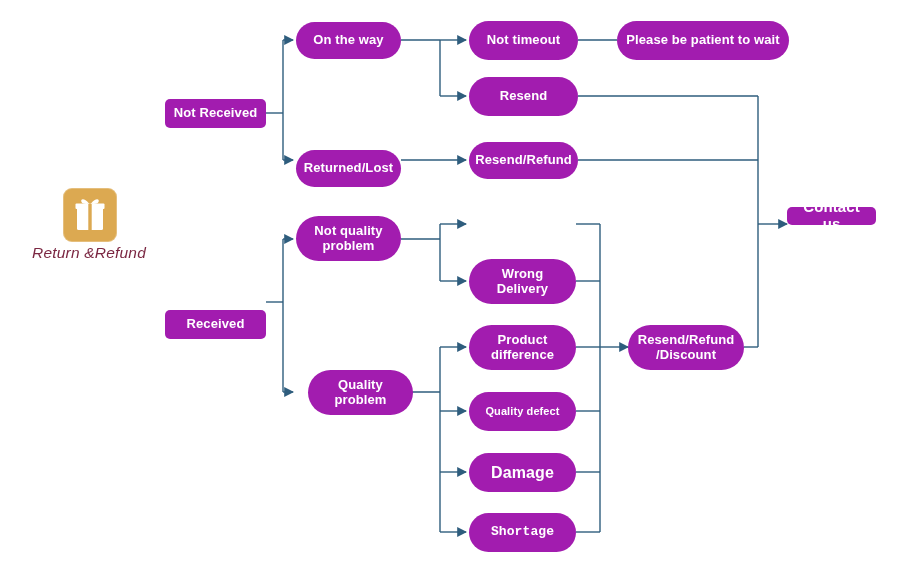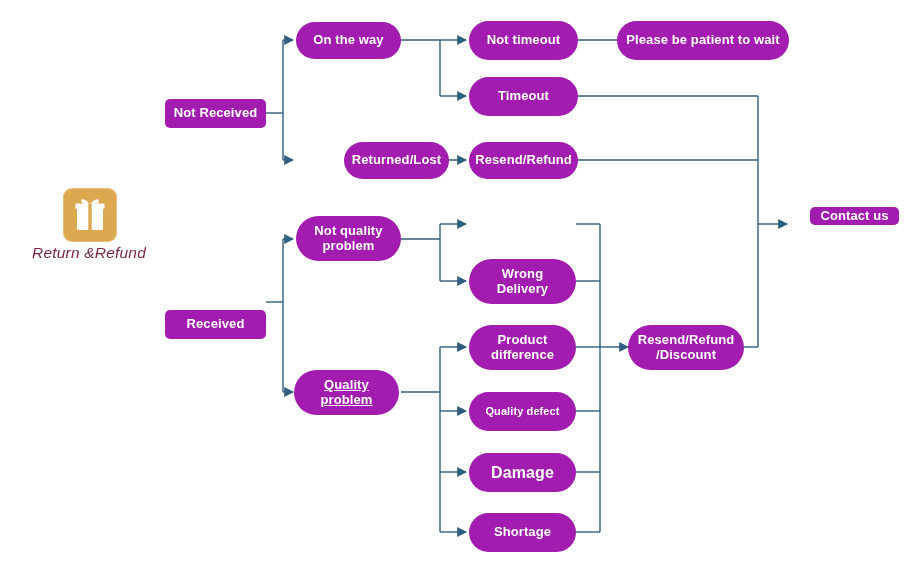--- a/index.html
+++ b/index.html
@@ -168,46 +168,46 @@
   </div>
 
   <div class="node rect" style="left:165px; top:288px; width:101px; height:29px; font-size:13px;margin-top:22px;">
     <span class="lbl">Received</span>
   </div>
 
   <div class="node pill" style="left:296px; top:22px; width:105px; height:37px; font-size:13px;">
     <span class="lbl">On the way</span>
   </div>
 
-  <div class="node pill" style="left:296px; top:142px; width:105px; height:37px; font-size:13px;margin-left:48px;">
+  <div class="node pill" style="left:296px; top:150px; width:105px; height:37px; font-size:13px;">
     <span class="lbl">Returned/Lost</span>
   </div>
 
   <div class="node pill" style="left:469px; top:21px; width:109px; height:39px; font-size:13px;text-align:center;">
     <span class="lbl">Not timeout</span>
   </div>
 
   <div class="node pill" style="left:469px; top:77px; width:109px; height:39px; font-size:13px;">
-    <span class="lbl">Timeout</span>
+    <span class="lbl">Resend</span>
   </div>
 
   <div class="node pill" style="left:617px; top:21px; width:172px; height:39px; font-size:13px;">
     <span class="lbl">Please be patient to wait</span>
   </div>
 
   <div class="node pill" style="left:469px; top:142px; width:109px; height:37px; font-size:13px;">
     <span class="lbl">Resend/Refund</span>
   </div>
 
   <div class="node pill" style="left:296px; top:216px; width:105px; height:45px; font-size:13px;">
     <span class="lbl">Not quality
 problem</span>
   </div>
 
-  <div class="node pill" style="left:294px; top:370px; width:105px; height:45px; font-size:13px;text-decoration:underline;">
+  <div class="node pill" style="left:308px; top:370px; width:105px; height:45px; font-size:13px;">
     <span class="lbl">Quality
 problem</span>
   </div>
 
 
   <div class="node pill" style="left:469px; top:259px; width:107px; height:45px; font-size:13px;">
     <span class="lbl">Wrong
 Delivery</span>
   </div>
 
@@ -217,26 +217,26 @@
   </div>
 
   <div class="node pill" style="left:469px; top:392px; width:107px; height:39px; font-size:11px;">
     <span class="lbl">Quality defect</span>
   </div>
 
   <div class="node pill" style="left:469px; top:453px; width:107px; height:39px; font-size:16px;">
     <span class="lbl">Damage</span>
   </div>
 
-  <div class="node pill" style="left:469px; top:513px; width:107px; height:39px; font-size:13px;">
+  <div class="node pill" style="left:469px; top:513px; width:107px; height:39px; font-size:13px;font-family:Liberation Mono, monospace;">
     <span class="lbl">Shortage</span>
   </div>
 
   <div class="node pill" style="left:628px; top:325px; width:116px; height:45px; font-size:13px;">
     <span class="lbl">Resend/Refund
 /Discount</span>
   </div>
 
-  <div class="node rect" style="left:787px; top:207px; width:89px; height:18px; font-size:13px;margin-left:23px;">
+  <div class="node rect" style="left:787px; top:207px; width:89px; height:18px; font-size:15px;">
     <span class="lbl">Contact us</span>
   </div>
 
 </div>
 
 </body></html>

